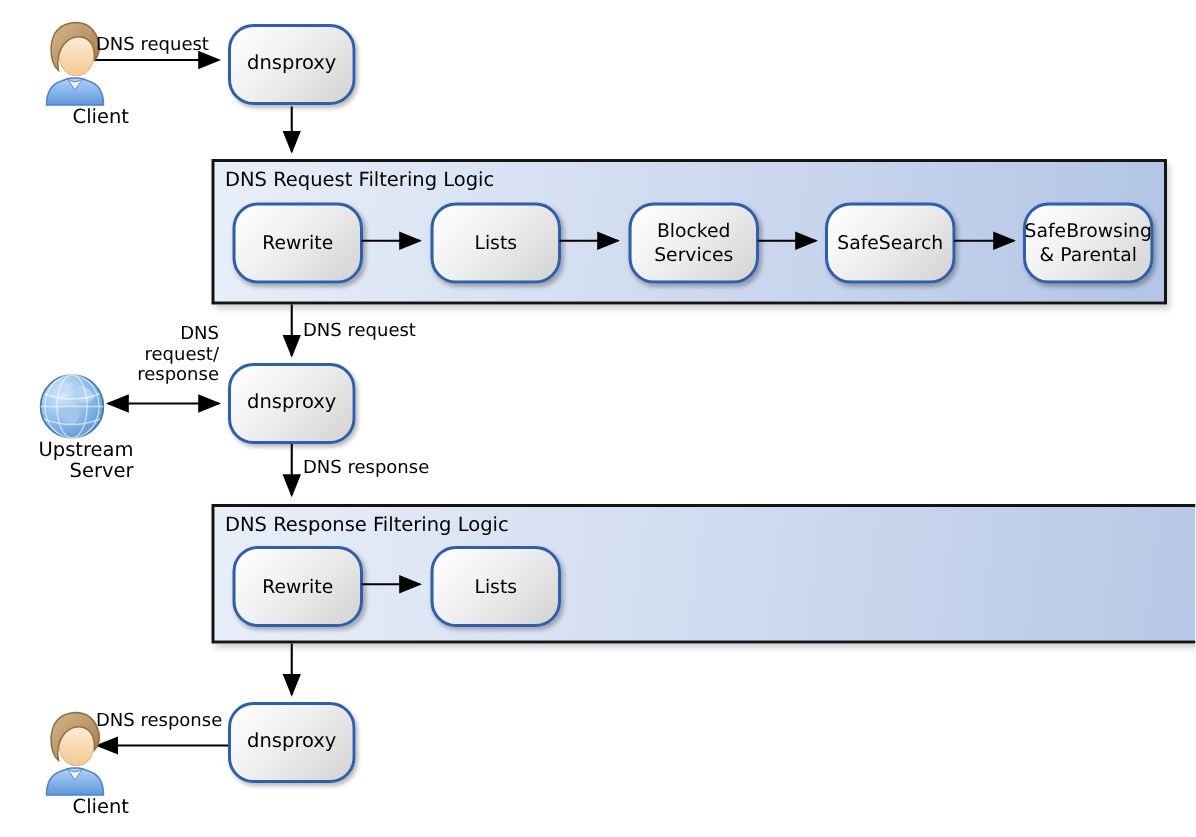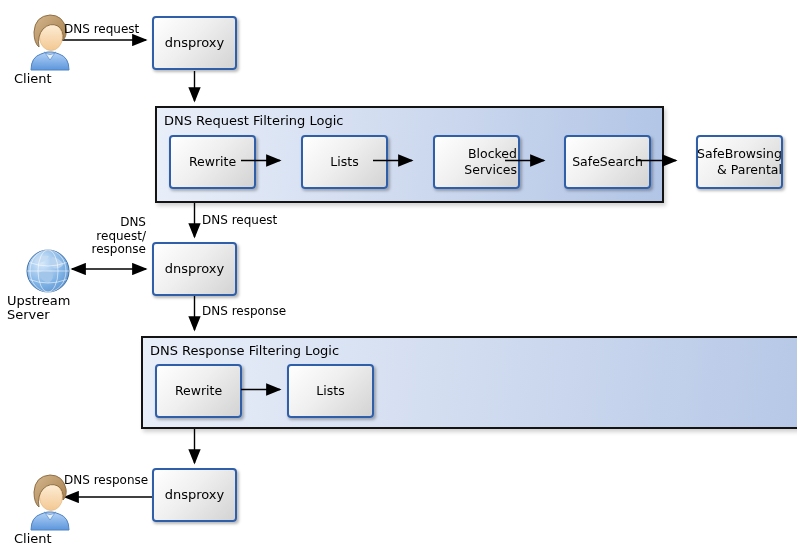--- a/index.html
+++ b/index.html
@@ -10,40 +10,40 @@
   .group{
     position:absolute;border:2px solid #141414;
     background:linear-gradient(97deg,#e9eff9 0%,#ccd8ee 55%,#b2c5e6 100%);
     box-shadow:2px 3px 4px rgba(0,0,0,0.18);
     box-sizing:border-box;
   }
   .group-title{
     position:absolute;left:7px;top:5px;font-size:13px;white-space:nowrap;
   }
   .node,.step{
-    position:absolute;border:2px solid #2f5fa8;border-radius:4px;
+    position:absolute;border:2px solid #2f5fa8;border-radius:17px;
     background:linear-gradient(135deg,#ffffff 0%,#efefef 45%,#d3d3d3 100%);
     box-shadow:1.5px 2px 3px rgba(0,0,0,0.28);
-    display:flex;align-items:center;justify-content:center;text-align:right;
+    display:flex;align-items:center;justify-content:center;text-align:center;
     box-sizing:border-box;line-height:16px;
   }
   .node{width:85px;height:54px;font-size:13px;}
   .step{width:87px;height:54px;font-size:12.5px;padding:1px;}
   .edge-label{position:absolute;font-size:12px;white-space:nowrap;}
   .multiline{white-space:pre-line;text-align:right;line-height:13.5px;}
-  .icon-label{position:absolute;font-size:13px;text-align:left;}
+  .icon-label{position:absolute;font-size:13px;text-align:right;}
   .icon{position:absolute;}
   svg.arrows{position:absolute;left:0;top:0;pointer-events:none;}
 </style>
 </head>
 <body>
 
 <div class="stage">
 
-  <div class="group" style="left:155px;top:106px;width:509px;height:97px">
+  <div class="group" style="left:141px;top:106px;width:637px;height:97px">
     <div class="group-title">DNS Request Filtering Logic</div>
     <div class="step" style="left:12px;top:27px">Rewrite</div>
     <div class="step" style="left:144px;top:27px">Lists</div>
     <div class="step" style="left:276px;top:27px">Blocked Services</div>
     <div class="step" style="left:539px;top:27px">SafeBrowsing &amp; Parental</div>
     <div class="step" style="left:407px;top:27px">SafeSearch</div>
   </div>
 
   <div class="group" style="left:141px;top:336px;width:715px;height:93px">
     <div class="group-title">DNS Response Filtering Logic</div>

